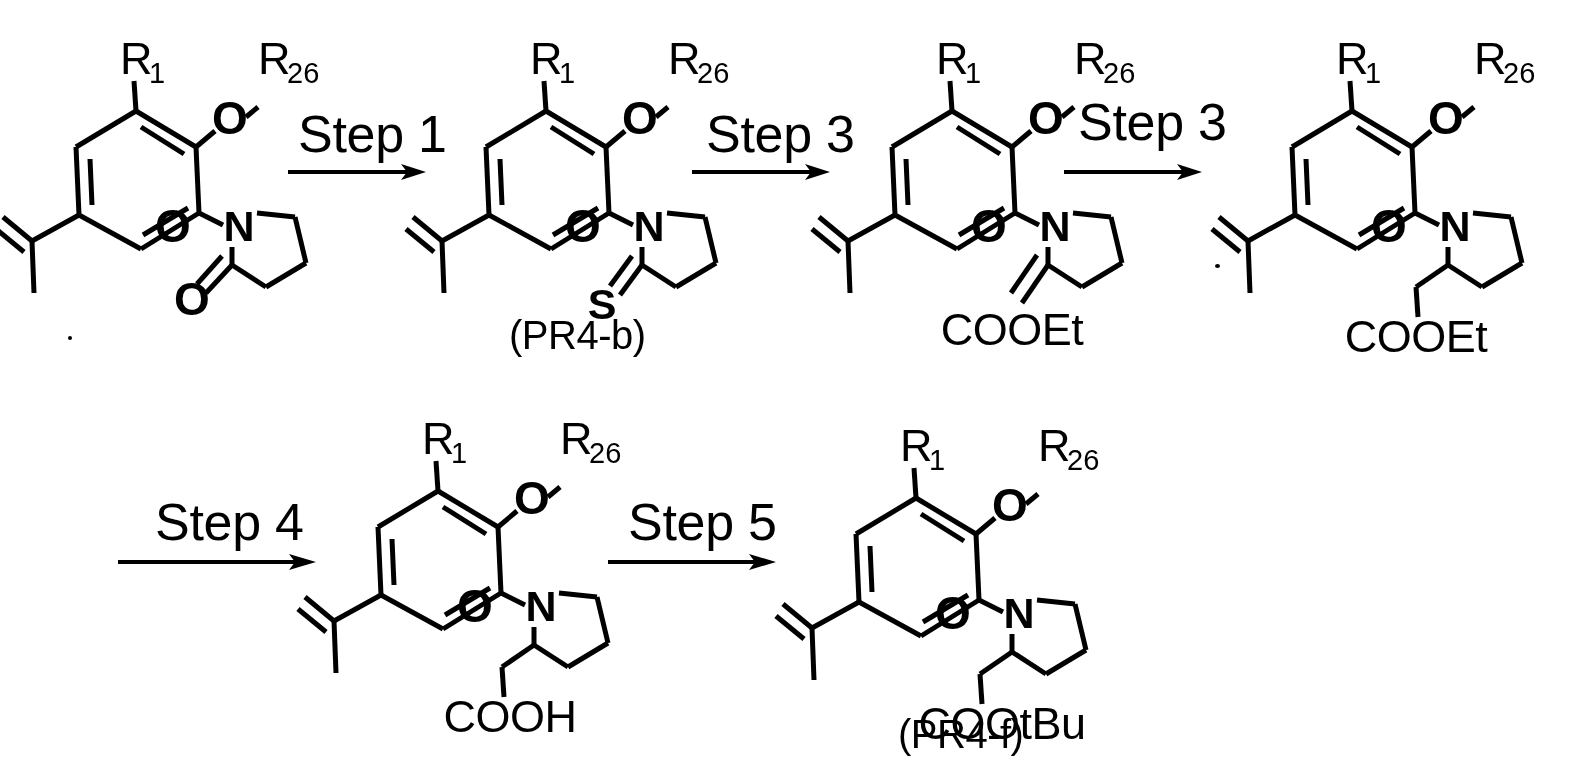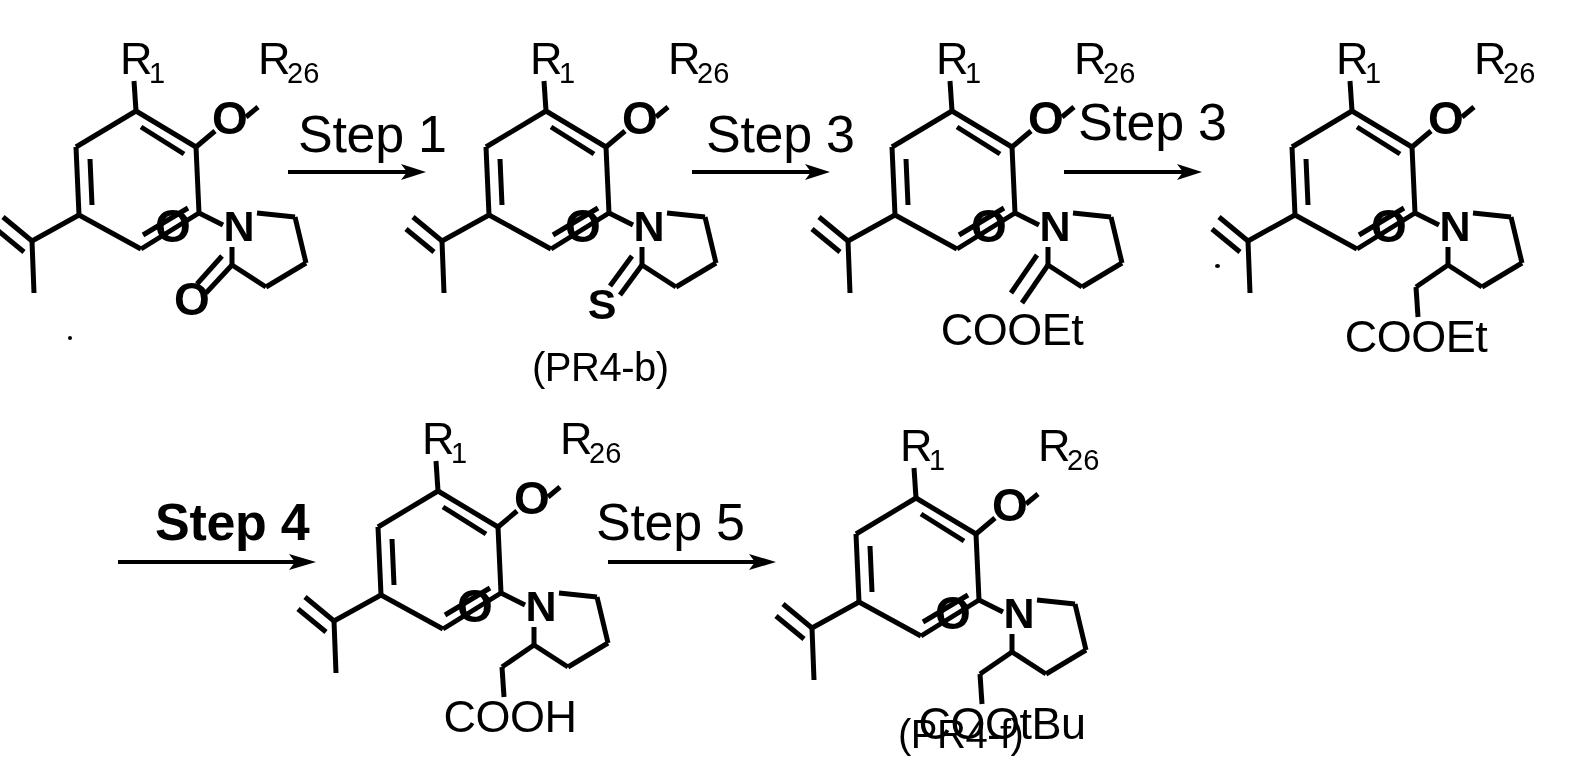--- a/index.html
+++ b/index.html
@@ -190,21 +190,21 @@
       <text class="atom-o" x="163" y="187" text-anchor="middle">O</text>
       <text class="atom-o" x="220" y="79" text-anchor="middle">O</text>
       <text class="atom" x="229" y="186" text-anchor="middle">N</text>
       <text class="atom" x="182" y="264" text-anchor="middle">S</text>
       <text class="rgroup" x="110" y="19">R</text>
       <text class="rsub" x="139" y="28">1</text>
       <text class="rgroup" x="248" y="19">R</text>
       <text class="rsub" x="277" y="28">26</text>
     </svg>
   </div>
-  <div class="caption" style="left:532px; top:313px;margin-top:32px;">(PR4-b)</div>
+  <div class="caption" style="left:509px; top:313px;">(PR4-b)</div>
 
   <div class="steplabel" style="left:706px; top:104px;">Step 3</div>
   <div class="arrow-grp" style="left:692px; top:158px;">
     <svg width="140" height="28" viewBox="0 0 140 28">
       <path d="M 0 14 L 122 14" stroke="#000" stroke-width="4" fill="none"></path>
       <path d="M 113 6 L 138 14 L 113 22 L 119 14 Z" fill="#000"></path>
     </svg>
   </div>
 
   <div class="struct" style="left:826px; top:55px;">
@@ -297,21 +297,21 @@
       <text class="atom-o" x="220" y="79" text-anchor="middle">O</text>
       <text class="atom" x="229" y="186" text-anchor="middle">N</text>
       <text class="ester" x="190" y="297" text-anchor="middle">COOEt</text>
       <text class="rgroup" x="110" y="19">R</text>
       <text class="rsub" x="139" y="28">1</text>
       <text class="rgroup" x="248" y="19">R</text>
       <text class="rsub" x="277" y="28">26</text>
     </svg>
   </div>
 
-  <div class="steplabel" style="left:155px; top:492px;font-weight:bold;">Step 4</div>
+  <div class="steplabel" style="left:155px; top:492px;">Step 4</div>
   <div class="arrow-grp" style="left:118px; top:548px;">
     <svg width="200" height="28" viewBox="0 0 200 28">
       <path d="M 0 14 L 180 14" stroke="#000" stroke-width="4" fill="none"></path>
       <path d="M 171 6 L 198 14 L 171 22 L 177 14 Z" fill="#000"></path>
     </svg>
   </div>
 
   <div class="struct" style="left:312px; top:435px;">
     <svg width="300" height="265" viewBox="0 0 300 265">
       <g>
@@ -348,21 +348,21 @@
       <text class="atom-o" x="220" y="79" text-anchor="middle">O</text>
       <text class="atom" x="229" y="186" text-anchor="middle">N</text>
       <text class="ester" x="198" y="297" text-anchor="middle">COOH</text>
       <text class="rgroup" x="110" y="19">R</text>
       <text class="rsub" x="139" y="28">1</text>
       <text class="rgroup" x="248" y="19">R</text>
       <text class="rsub" x="277" y="28">26</text>
     </svg>
   </div>
 
-  <div class="steplabel" style="left:596px; top:492px;">Step 5</div>
+  <div class="steplabel" style="left:628px; top:492px;">Step 5</div>
   <div class="arrow-grp" style="left:608px; top:548px;">
     <svg width="170" height="28" viewBox="0 0 170 28">
       <path d="M 0 14 L 150 14" stroke="#000" stroke-width="4" fill="none"></path>
       <path d="M 141 6 L 168 14 L 141 22 L 147 14 Z" fill="#000"></path>
     </svg>
   </div>
 
   <div class="struct" style="left:790px; top:442px;">
     <svg width="300" height="265" viewBox="0 0 300 265">
       <g>

